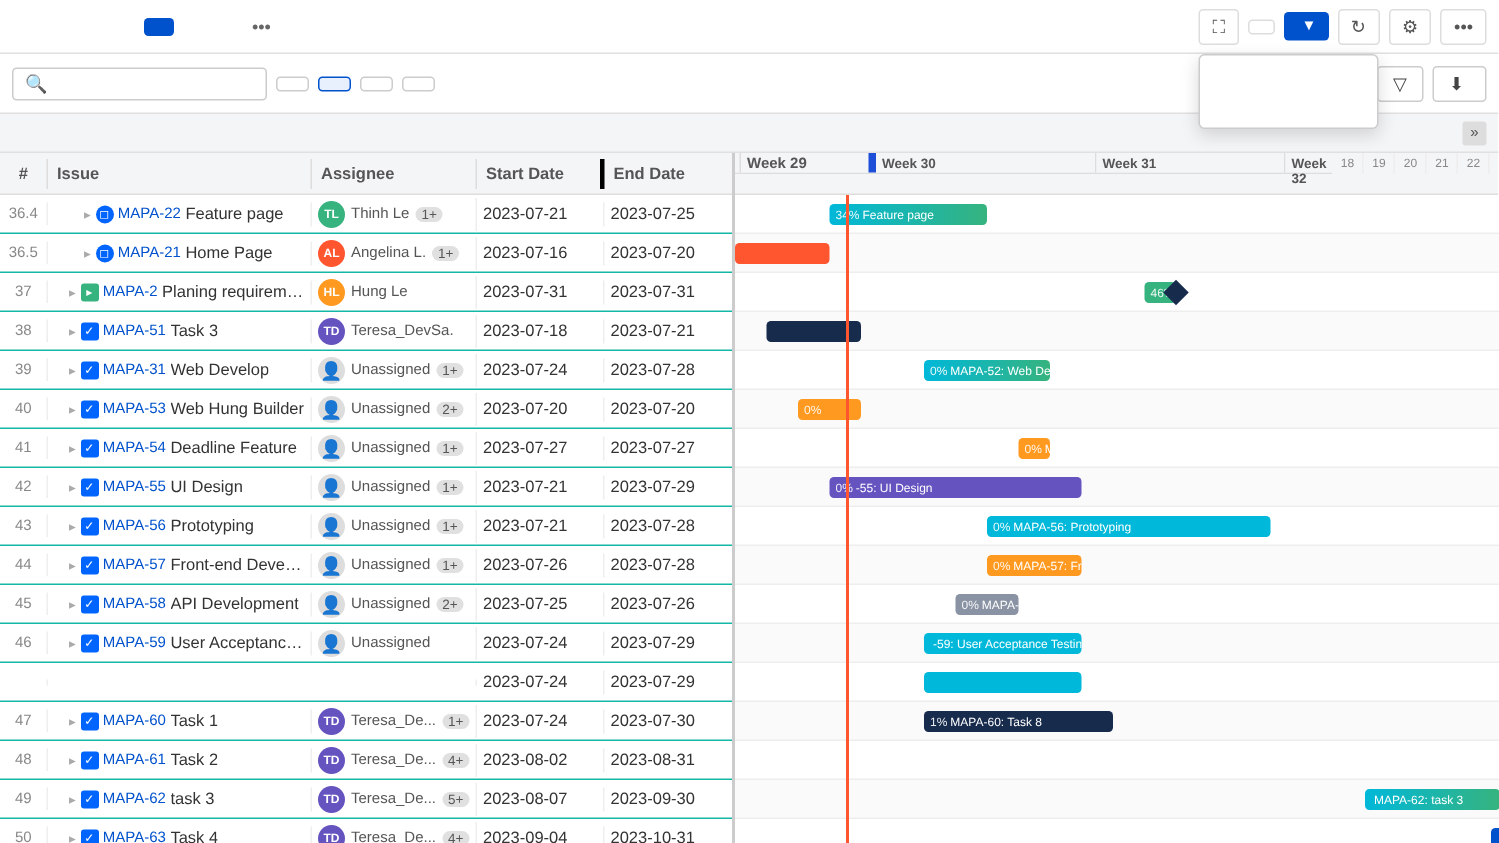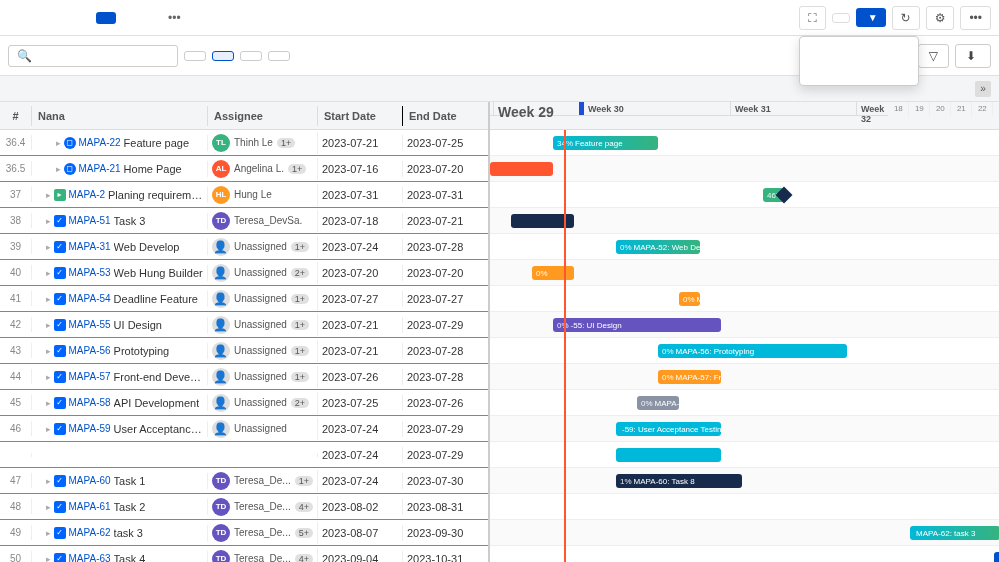--- a/index.html
+++ b/index.html
@@ -28,21 +28,21 @@
 
     
     .main { display: flex; height: calc(562px - 36px - 40px - 26px); }
 
     
     .left-panel { width: 490px; min-width: 490px; border-right: 2px solid #ccc; overflow: hidden; display: flex; flex-direction: column; }
     .table-header { display: flex; background: #f4f5f7; border-bottom: 1px solid #ddd; font-weight: 600; font-size: 11px; color: #555; min-height: 28px; align-items: center; }
     .col-num { width: 32px; min-width: 32px; padding: 4px 4px; text-align: center; border-right: 1px solid #ddd; }
     .col-issue { flex: 1; padding: 4px 6px; border-right: 1px solid #ddd; }
     .col-assignee { width: 110px; min-width: 110px; padding: 4px 6px; border-right: 1px solid #ddd; }
-    .col-start { width: 85px; min-width: 85px; padding: 4px 6px; border-right: 1px solid #000000; }
+    .col-start { width: 85px; min-width: 85px; padding: 4px 6px; border-right: 3px solid #000000; }
     .col-end { width: 85px; min-width: 85px; padding: 4px 6px; }
 
     .table-body { overflow-y: auto; flex: 1; }
     .table-row { display: flex; align-items: center; border-bottom: 1px solid #14b8a6; min-height: 26px; font-size: 11px; }
 
     .cell-num { width: 32px; min-width: 32px; padding: 2px 4px; text-align: center; color: #888; border-right: 1px solid #eee; font-size: 10px; }
     .cell-issue { flex: 1; padding: 2px 4px; border-right: 1px solid #eee; display: flex; align-items: center; gap: 3px; overflow: hidden; }
     .cell-assignee { width: 110px; min-width: 110px; padding: 2px 4px; border-right: 1px solid #eee; display: flex; align-items: center; gap: 4px; overflow: hidden; white-space: nowrap; }
     .cell-start { width: 85px; min-width: 85px; padding: 2px 4px; border-right: 1px solid #eee; white-space: nowrap; color: #333; }
     .cell-end { width: 85px; min-width: 85px; padding: 2px 4px; white-space: nowrap; color: #333; }
@@ -157,21 +157,21 @@
   <div style="margin-left:auto;">
     <div class="collapse-btn">»</div>
   </div>
 </div>
 
 <div class="main">
 
   <div class="left-panel">
     <div class="table-header">
       <div class="col-num">#</div>
-      <div class="col-issue">Nana</div>
+      <div class="col-issue">Issue</div>
       <div class="col-assignee">Assignee</div>
       <div class="col-start">Start Date</div>
       <div class="col-end">End Date</div>
     </div>
     <div class="table-body" id="table-body">
 
     <div class="table-row">
     <div class="cell-num">36.4</div>
     <div class="cell-issue" style="padding-left:24px;">
       <span class="expand-icon">▸</span>
@@ -434,21 +434,21 @@
     <div class="cell-end">2023-10-31</div>
   </div>
       </div>
   </div>
 
   <div class="right-panel">
 
     <div class="gantt-header" id="gantt-header">
   <div style="display:flex;width:510px;height:14px;border-bottom:1px solid #ddd;">
     <div style="width:4px;border-right:1px solid #ddd;background:#f4f5f7;"></div>
-    <div style="width:90px;font-size:14px;font-weight:600;color:#555;padding:2px 4px;border-right:5px solid #1d4ed8;background:#f4f5f7;">Week 29</div>
+    <div style="width:90px;font-size:10px;font-weight:600;color:#555;padding:2px 4px;border-right:5px solid #1d4ed8;background:#f4f5f7;">Week 29</div>
     <div style="width:147px;font-size:9px;font-weight:600;color:#555;padding:2px 4px;border-right:1px solid #ddd;background:#f4f5f7;">Week 30</div>
     <div style="width:126px;font-size:9px;font-weight:600;color:#555;padding:2px 4px;border-right:1px solid #ddd;background:#f4f5f7;">Week 31</div>
     <div style="flex:1;font-size:9px;font-weight:600;color:#555;padding:2px 4px;background:#f4f5f7;">Week 32</div>
   </div>
   <div style="display:flex;width:510px;height:14px;">
     <div style="width:21px;min-width:21px;font-size:8px;color:#888;text-align:center;border-right:1px solid #eee;padding:2px 0;">18</div>
           <div style="width:21px;min-width:21px;font-size:8px;color:#888;text-align:center;border-right:1px solid #eee;padding:2px 0;">19</div>
           <div style="width:21px;min-width:21px;font-size:8px;color:#888;text-align:center;border-right:1px solid #eee;padding:2px 0;">20</div>
           <div style="width:21px;min-width:21px;font-size:8px;color:#888;text-align:center;border-right:1px solid #eee;padding:2px 0;">21</div>
           <div style="width:21px;min-width:21px;font-size:8px;color:#888;text-align:center;border-right:1px solid #eee;padding:2px 0;">22</div>

